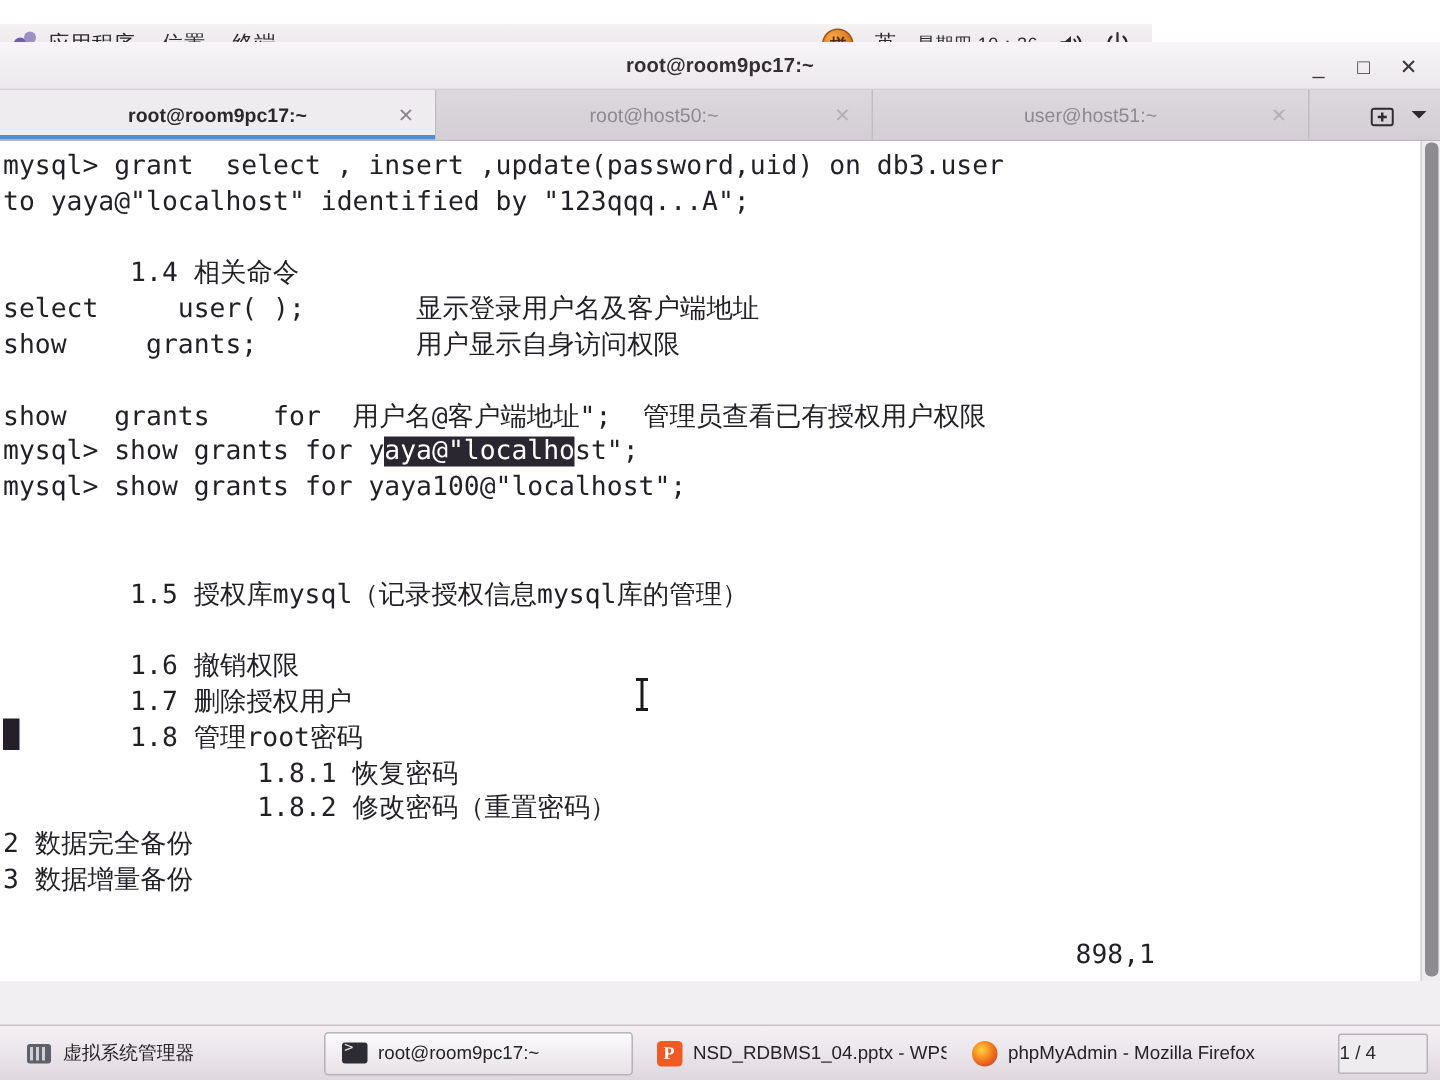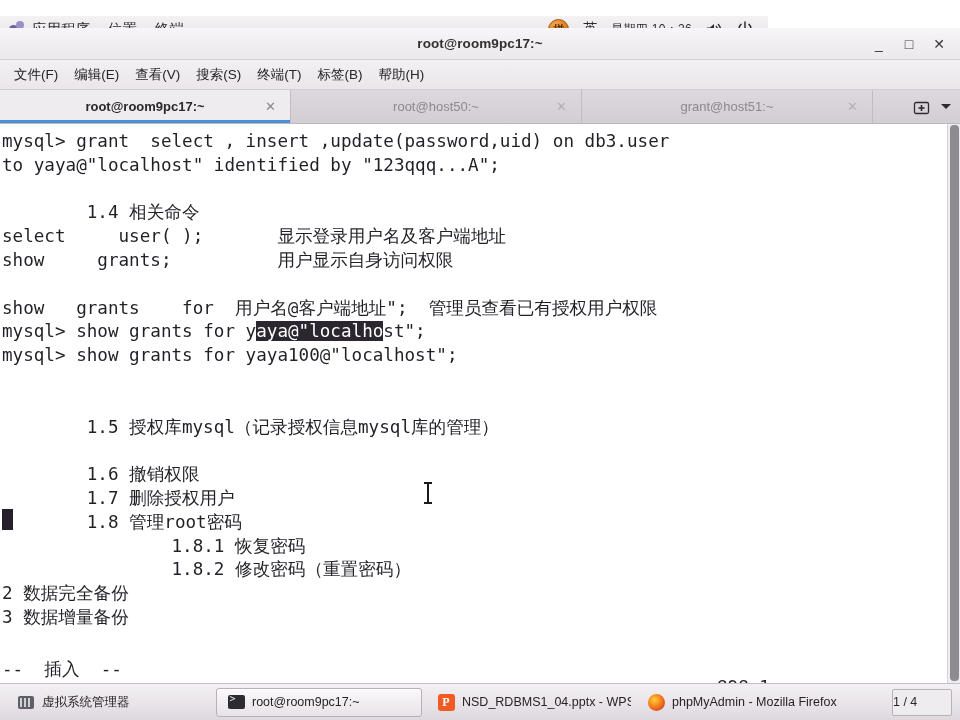--- a/index.html
+++ b/index.html
@@ -430,41 +430,32 @@
 
   <div id="title-bar">
     <span id="window-title">root@room9pc17:~</span>
     <div id="win-buttons">
       <div class="win-btn">_</div>
       <div class="win-btn">□</div>
       <div class="win-btn">✕</div>
     </div>
   </div>
 
-  <div id="menu-bar">
-    <div class="menu-item">文件(F)</div>
-    <div class="menu-item">编辑(E)</div>
-    <div class="menu-item">查看(V)</div>
-    <div class="menu-item">搜索(S)</div>
-    <div class="menu-item">终端(T)</div>
-    <div class="menu-item">标签(B)</div>
-    <div class="menu-item">帮助(H)</div>
-  </div>
 
   <div id="tab-bar">
     <div class="tab active">
       <span class="tab-label">root@room9pc17:~</span>
       <span class="tab-close">✕</span>
     </div>
     <div class="tab">
       <span class="tab-label">root@host50:~</span>
       <span class="tab-close">✕</span>
     </div>
     <div class="tab">
-      <span class="tab-label">grant@host51:~</span>
+      <span class="tab-label">user@host51:~</span>
       <span class="tab-close">✕</span>
     </div>
     <div id="tab-actions">
       <span id="new-tab-btn">
         <svg width="17" height="16" viewBox="0 0 17 16">
           <rect x="1.5" y="3.5" width="14" height="11" rx="1.5" fill="none" stroke="#2e2b2e" stroke-width="1.3"></rect>
           <line x1="8.5" y1="6" x2="8.5" y2="12" stroke="#2e2b2e" stroke-width="1.6"></line>
           <line x1="5.5" y1="9" x2="11.5" y2="9" stroke="#2e2b2e" stroke-width="1.6"></line>
         </svg>
       </span>
@@ -493,21 +484,20 @@
 <span></span>
 <span>        1.6 撤销权限</span>
 <span>        1.7 删除授权用户</span>
 <span>        1.8 管理root密码</span>
 <span>                1.8.1 恢复密码</span>
 <span>                1.8.2 修改密码（重置密码）</span>
 <span>2 数据完全备份</span>
 <span>3 数据增量备份</span></div>
 
     <div class="statusline" style="top:513px;">
-      <span style="position:absolute;left:2px;">--  插入  --</span>
       <span style="position:absolute;left:717px;">898,1</span>
       
     </div>
 
     <div id="cursor-block"></div>
     <div id="text-ibeam"></div>
 
     <div id="scrollbar">
       <div id="scroll-thumb"></div>
     </div>

